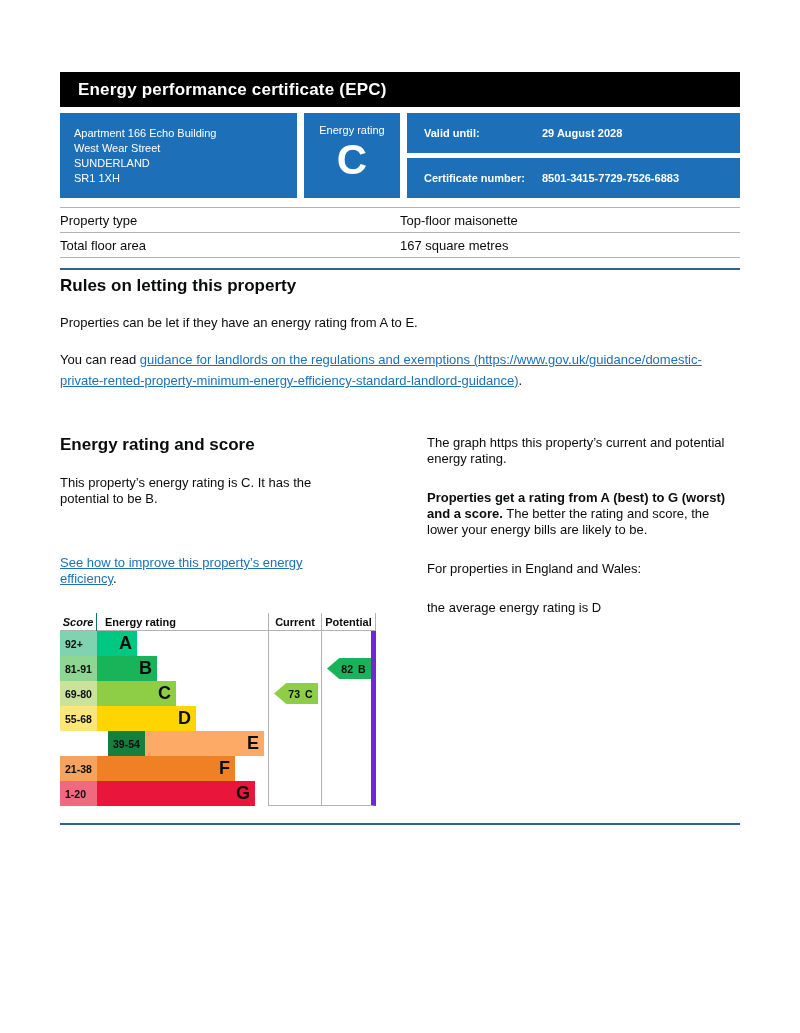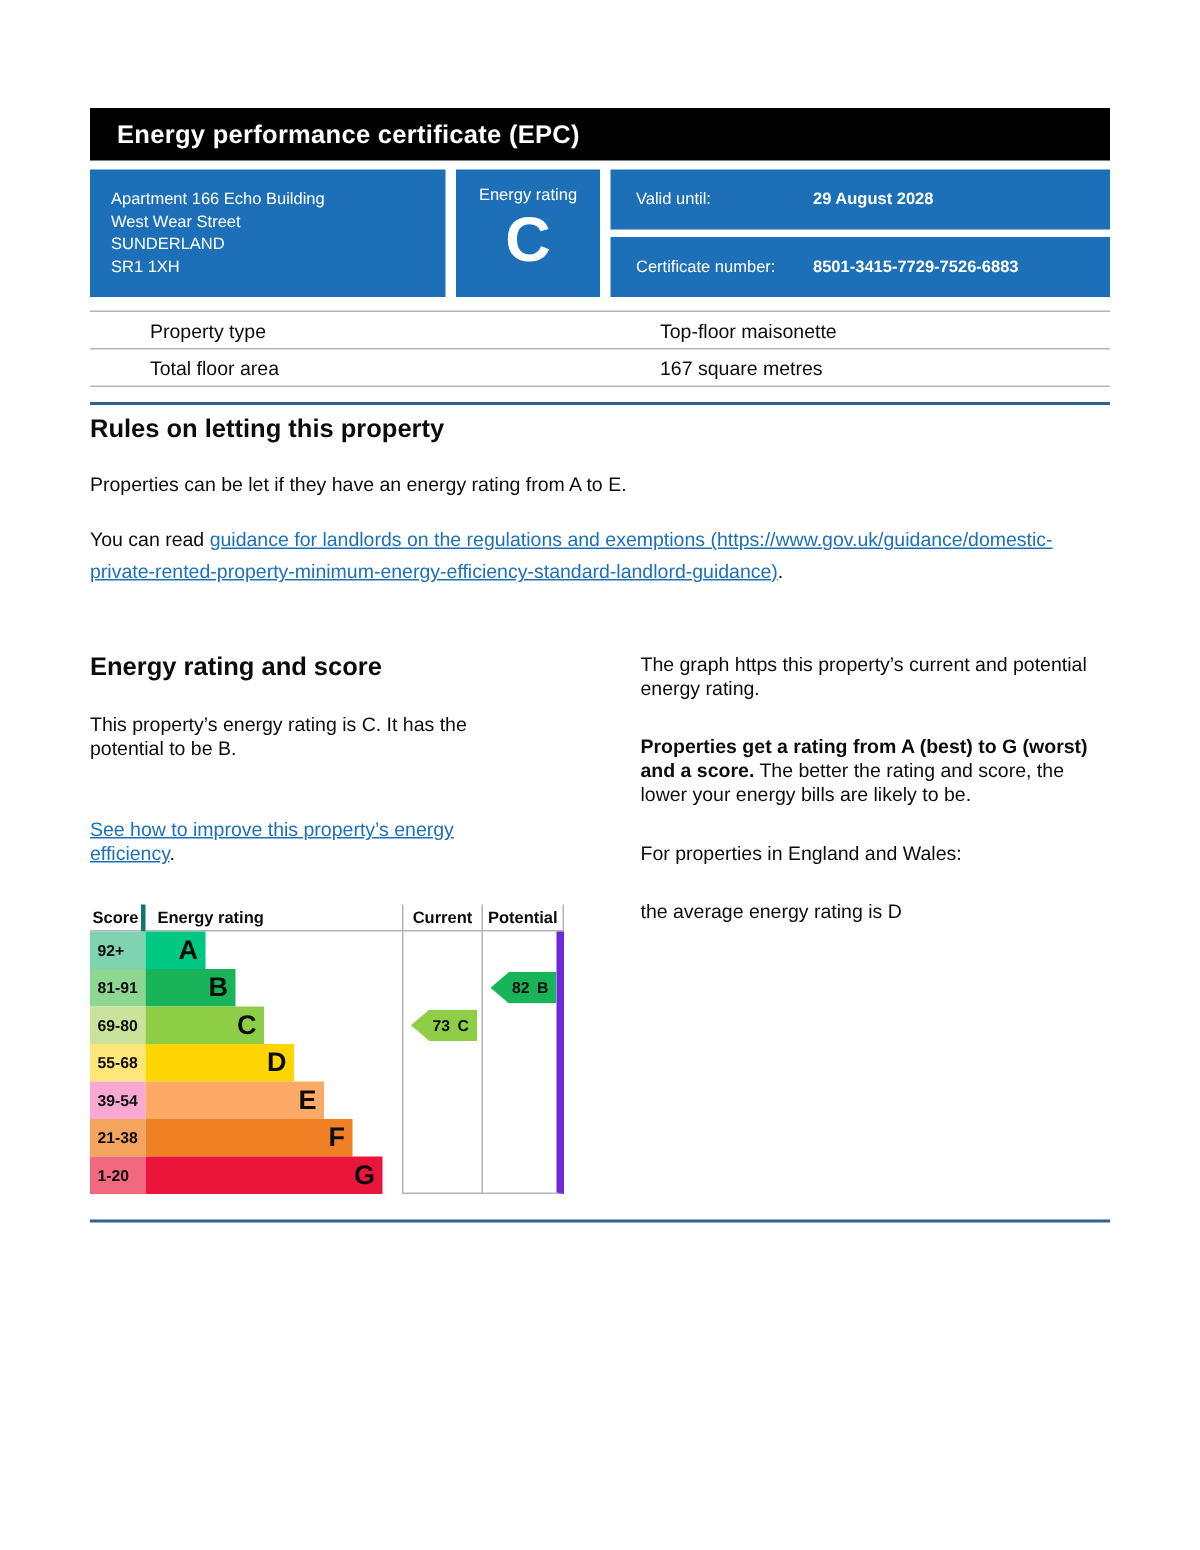--- a/index.html
+++ b/index.html
@@ -23,57 +23,57 @@
   .blue-box { background:#1d70b8; color:#fff; }
   .address-box { width:237px; padding:13px 14px; font-size:11px; line-height:15px; }
   .rating-box {
     width:96px; display:flex; flex-direction:column; align-items:center;
     padding-top:11px;
   }
   .rating-box .rating-label { font-size:11px; }
   .rating-box .rating-letter { font-size:42px; font-weight:bold; line-height:44px; margin-top:2px; }
   .validity-col { flex:1; display:flex; flex-direction:column; gap:5px; }
   .validity-box { flex:1; display:flex; align-items:center; padding-left:17px; font-size:11px; }
-  .validity-box .v-label { width:118px; }
+  .validity-box .v-label { width:118px;font-weight:bold; }
   .validity-box .v-value { font-weight:bold; }
 
   
   .facts-table { margin-top:9px; border-top:1px solid #b1b4b6; }
   .facts-row {
     display:flex; height:25px; align-items:center;
     border-bottom:1px solid #b1b4b6; font-size:13px;
   }
-  .facts-row .f-label { width:340px;margin-left:40px; }
+  .facts-row .f-label { width:340px; }
 
   .blue-hr { border:none; border-top:2px solid #33618c; margin-top:10px; }
   .blue-hr.bottom { margin-top:17px; }
 
   
   h2.section-heading { font-size:17px; font-weight:bold; margin-top:6px; }
   .rules p { font-size:13px; line-height:21px; margin-top:16px; max-width:660px; }
   a.doc-link { color:#1d70b8; text-decoration:underline; cursor:pointer; }
 
   .two-col { display:flex; margin-top:44px; }
   .left-col { width:350px; }
   .right-col { flex:1; padding-left:17px; font-size:13px; line-height:16px; }
   .left-col h2 { margin-top:0; }
   .left-col p { font-size:13px; line-height:16px; margin-top:20px; max-width:300px; }
-  .left-col .improve-link-p { margin-top:38px; }
+  .left-col .improve-link-p { margin-top:48px; }
   .right-col p { margin-top:0; }
   .right-col .para { margin-bottom:23px; max-width:313px; }
   .right-col .avg-lines { margin-top:17px; }
 
   
   .epc-chart { margin-top:26px; width:316px; font-size:11px; }
   .chart-header {
     display:grid; grid-template-columns:37px 171px 53px 55px;
     height:18px; align-items:center; font-weight:bold;
     border-bottom:1px solid #b1b4b6;
   }
-  .chart-header .h-score { text-align:center; border-right:3px solid #0f766e; height:18px; line-height:18px; }
+  .chart-header .h-score { text-align:center; border-right:1px solid #0f766e; height:18px; line-height:18px;font-style:italic; }
   .chart-header .h-rating { padding-left:8px; height:18px; line-height:18px; }
   .chart-header .h-current, .chart-header .h-potential {
     text-align:center; border-left:1px solid #b1b4b6; height:18px; line-height:18px;
   }
   .chart-header .h-potential { border-right:1px solid #b1b4b6; }
   .chart-body { display:flex; height:175px; }
   .bands { width:208px; }
   .band-row { display:flex; height:25px; }
   .score-cell {
     width:37px; font-weight:bold; font-size:10.5px;
@@ -171,21 +171,21 @@
               </div>
               <div class="band-row">
                 <div class="score-cell" style="background-color: rgb(201, 228, 154);">69-80</div>
                 <div class="band-bar" style="background-color: rgb(141, 206, 70); width: 79px;">C</div>
               </div>
               <div class="band-row">
                 <div class="score-cell" style="background-color: rgb(255, 230, 120);">55-68</div>
                 <div class="band-bar" style="background-color: rgb(255, 213, 0); width: 99px;">D</div>
               </div>
               <div class="band-row">
-                <div class="score-cell" style="background-color: #f9a8d4;">39-54</div>
+                <div class="score-cell" style="background-color: #15803d; margin-left: 48px;">39-54</div>
                 <div class="band-bar" style="background-color: rgb(252, 170, 101); width: 119px;">E</div>
               </div>
               <div class="band-row">
                 <div class="score-cell" style="background-color: rgb(244, 164, 94);">21-38</div>
                 <div class="band-bar" style="background-color: rgb(239, 128, 35); width: 138px;">F</div>
               </div>
               <div class="band-row">
                 <div class="score-cell" style="background-color: rgb(240, 105, 127);">1-20</div>
                 <div class="band-bar" style="background-color: rgb(233, 21, 59); width: 158px;">G</div>
               </div>

